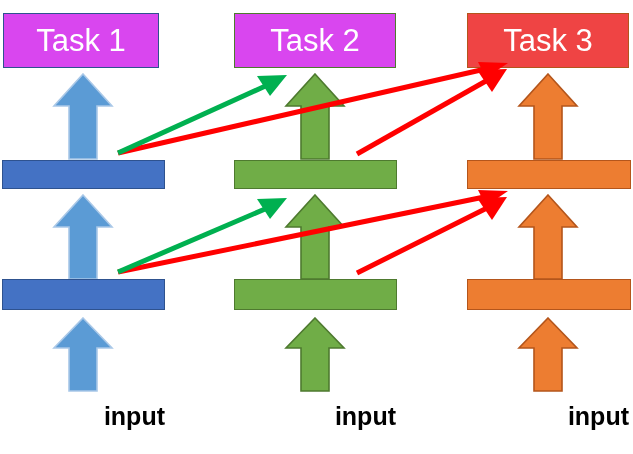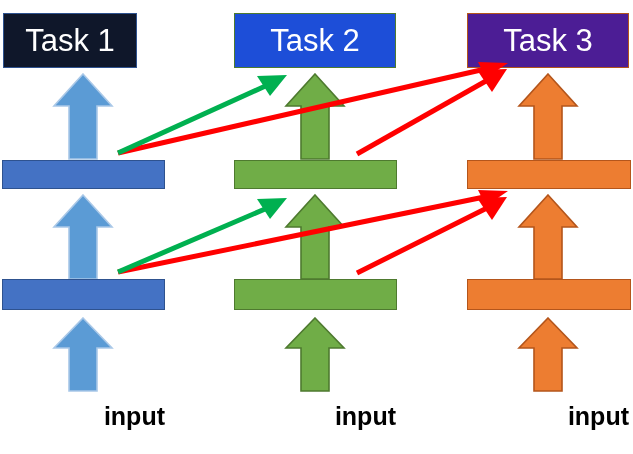--- a/index.html
+++ b/index.html
@@ -54,21 +54,21 @@
     width: 633px;
     height: 454px;
     pointer-events: none;
   }
 </style>
 </head>
 <body>
 
 <div id="canvas">
 
-  <div class="task-box" style="left:3px; top:13px; width:134px; height:55px; background:#0f172a; border:1.5px solid #2E528F;">
+  <div class="task-box" style="left:3px; top:13px; width:156px; height:55px; background:#d946ef; border:1.5px solid #2E528F;">
     <span>Task 1</span>
   </div>
 
   <svg class="block-arrow" style="left:52px; top:73px;" width="62" height="87" viewBox="0 0 62 87">
     <polygon points="31,1 60,33 45,33 45,86 17,86 17,33 2,33" fill="#5B9BD5" stroke="#A9C8E8" stroke-width="1.6"></polygon>
   </svg>
 
   <div class="bar" style="left:2px; top:160px; width:163px; height:29px; background:#4472C4; border:1.5px solid #2E528F;"></div>
 
   <svg class="block-arrow" style="left:52px; top:194px;" width="62" height="86" viewBox="0 0 62 86">
@@ -78,21 +78,21 @@
   <div class="bar" style="left:2px; top:279px; width:163px; height:31px; background:#4472C4; border:1.5px solid #2E528F;"></div>
 
   <svg class="block-arrow" style="left:52px; top:317px;" width="62" height="75" viewBox="0 0 62 75">
     <polygon points="31,1 60,31 45,31 45,74 17,74 17,31 2,31" fill="#5B9BD5" stroke="#A9C8E8" stroke-width="1.6"></polygon>
   </svg>
 
   <div class="input-label" style="left:33px; top:404px; width:132px;">
     <span>input</span>
   </div>
 
-  <div class="task-box" style="left:234px; top:13px; width:162px; height:55px; background:#1d4ed8; border:1.5px solid #4E7A2F;">
+  <div class="task-box" style="left:234px; top:13px; width:162px; height:55px; background:#d946ef; border:1.5px solid #4E7A2F;">
     <span>Task 2</span>
   </div>
 
   <svg class="block-arrow" style="left:284px; top:73px;" width="62" height="87" viewBox="0 0 62 87">
     <polygon points="31,1 60,33 45,33 45,86 17,86 17,33 2,33" fill="#70AD47" stroke="#4E7A2F" stroke-width="1.6"></polygon>
   </svg>
 
   <div class="bar" style="left:234px; top:160px; width:163px; height:29px; background:#70AD47; border:1.5px solid #4E7A2F;"></div>
 
   <svg class="block-arrow" style="left:284px; top:194px;" width="62" height="86" viewBox="0 0 62 86">
@@ -102,21 +102,21 @@
   <div class="bar" style="left:234px; top:279px; width:163px; height:31px; background:#70AD47; border:1.5px solid #4E7A2F;"></div>
 
   <svg class="block-arrow" style="left:284px; top:317px;" width="62" height="75" viewBox="0 0 62 75">
     <polygon points="31,1 60,31 45,31 45,74 17,74 17,31 2,31" fill="#70AD47" stroke="#4E7A2F" stroke-width="1.6"></polygon>
   </svg>
 
   <div class="input-label" style="left:264px; top:404px; width:132px;">
     <span>input</span>
   </div>
 
-  <div class="task-box" style="left:467px; top:13px; width:162px; height:55px; background:#4c1d95; border:1.5px solid #B4551B;">
+  <div class="task-box" style="left:467px; top:13px; width:162px; height:55px; background:#ef4444; border:1.5px solid #B4551B;">
     <span>Task 3</span>
   </div>
 
   <svg class="block-arrow" style="left:517px; top:73px;" width="62" height="87" viewBox="0 0 62 87">
     <polygon points="31,1 60,33 45,33 45,86 17,86 17,33 2,33" fill="#ED7D31" stroke="#B4551B" stroke-width="1.6"></polygon>
   </svg>
 
   <div class="bar" style="left:467px; top:160px; width:164px; height:29px; background:#ED7D31; border:1.5px solid #B4551B;"></div>
 
   <svg class="block-arrow" style="left:517px; top:194px;" width="62" height="86" viewBox="0 0 62 86">

